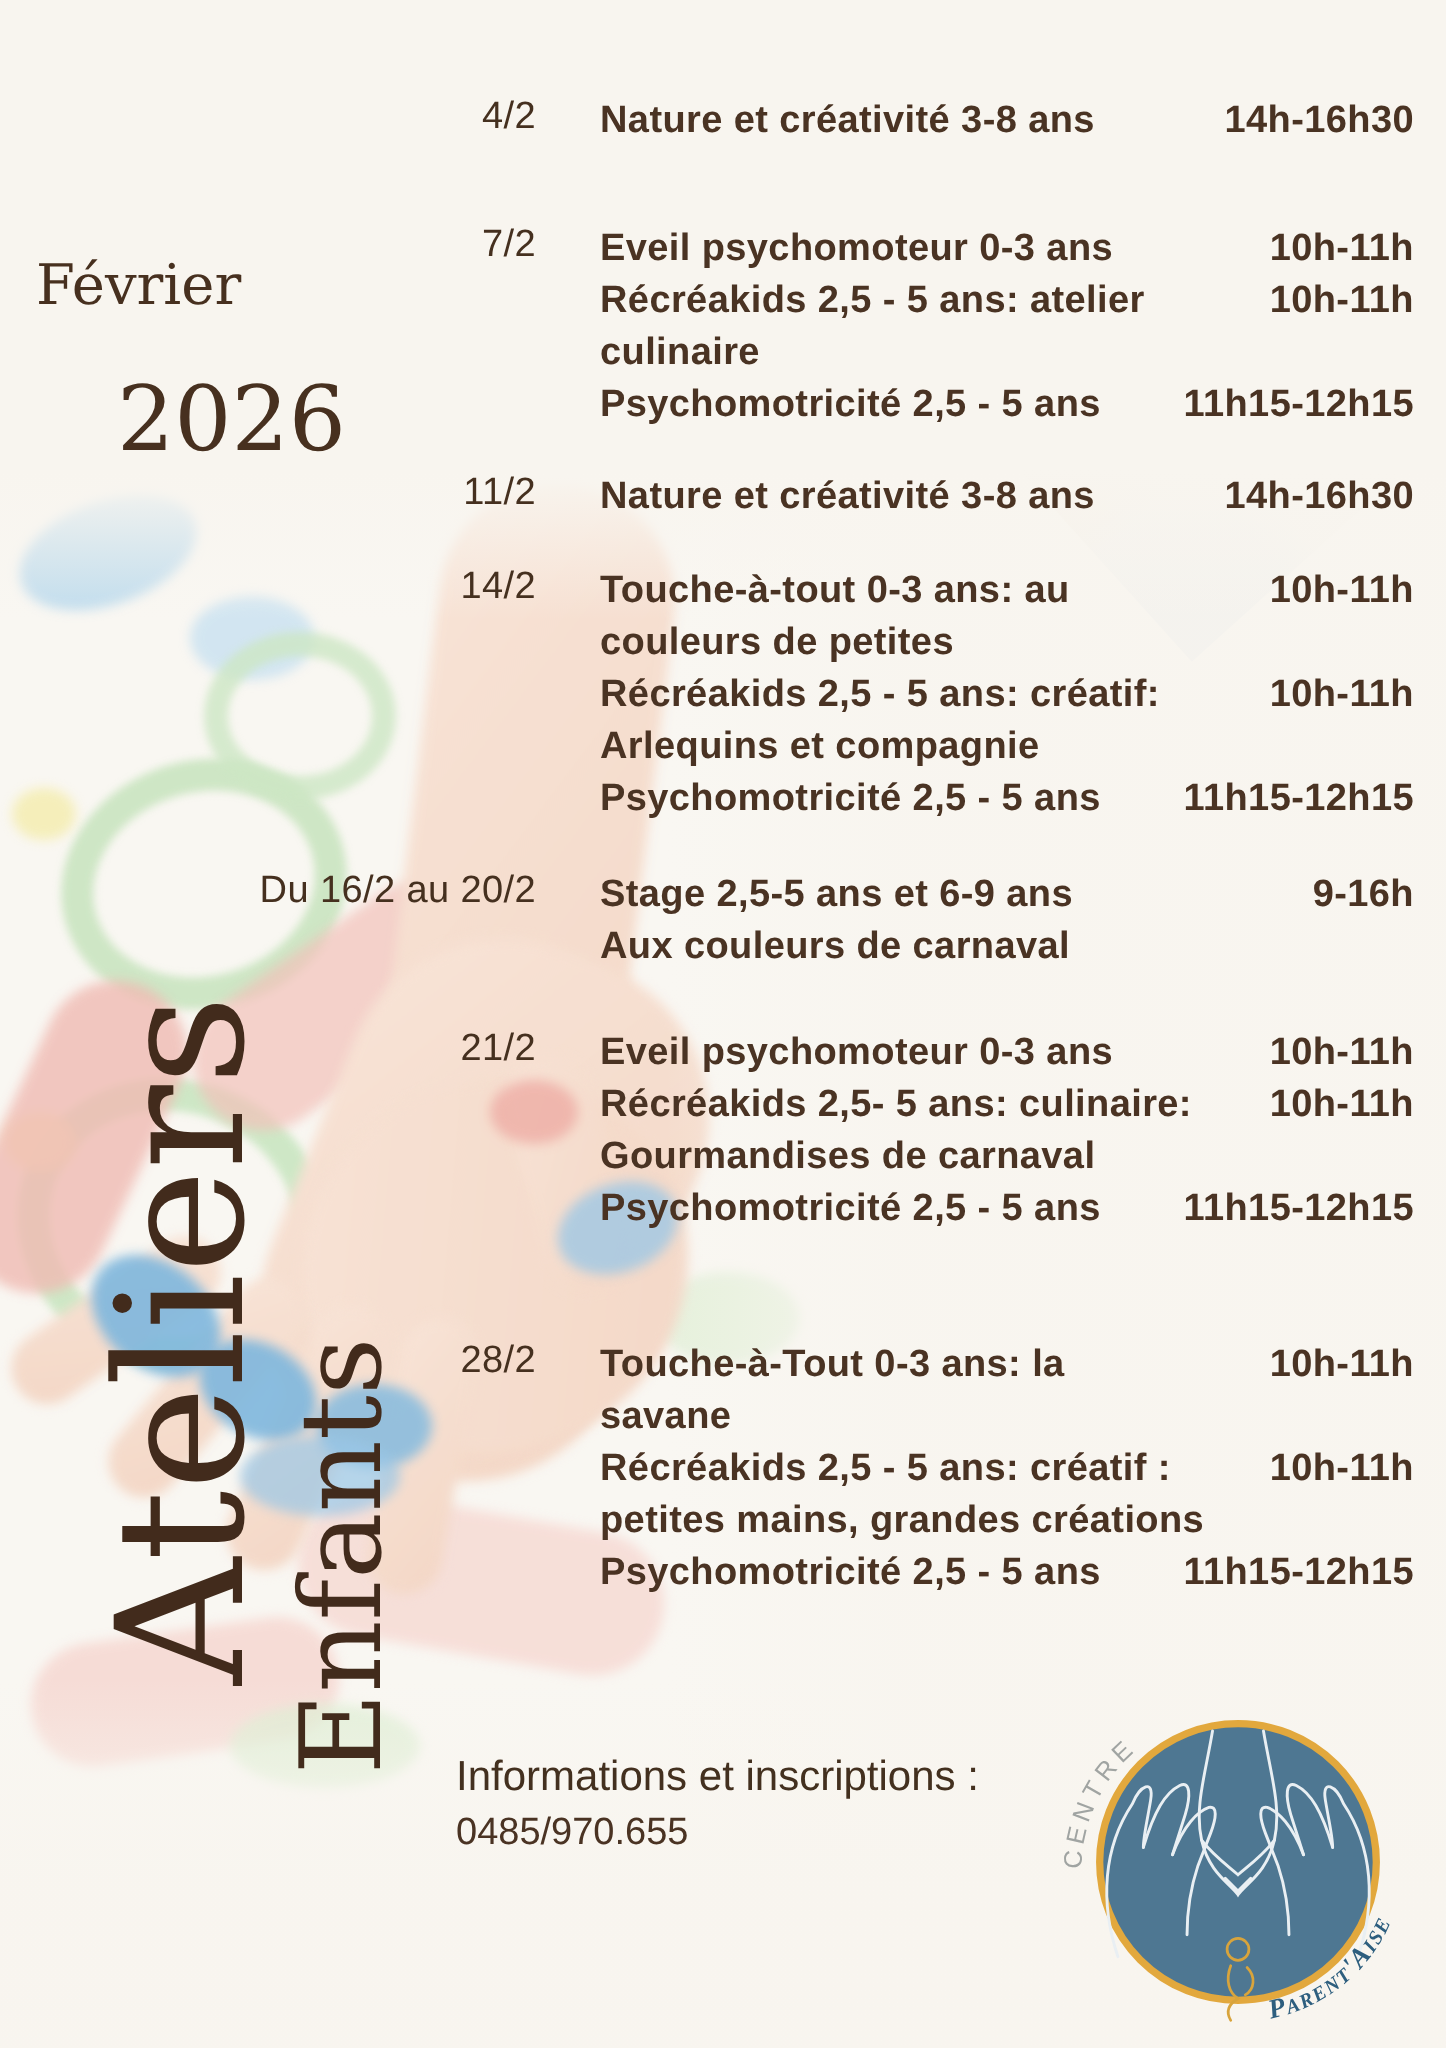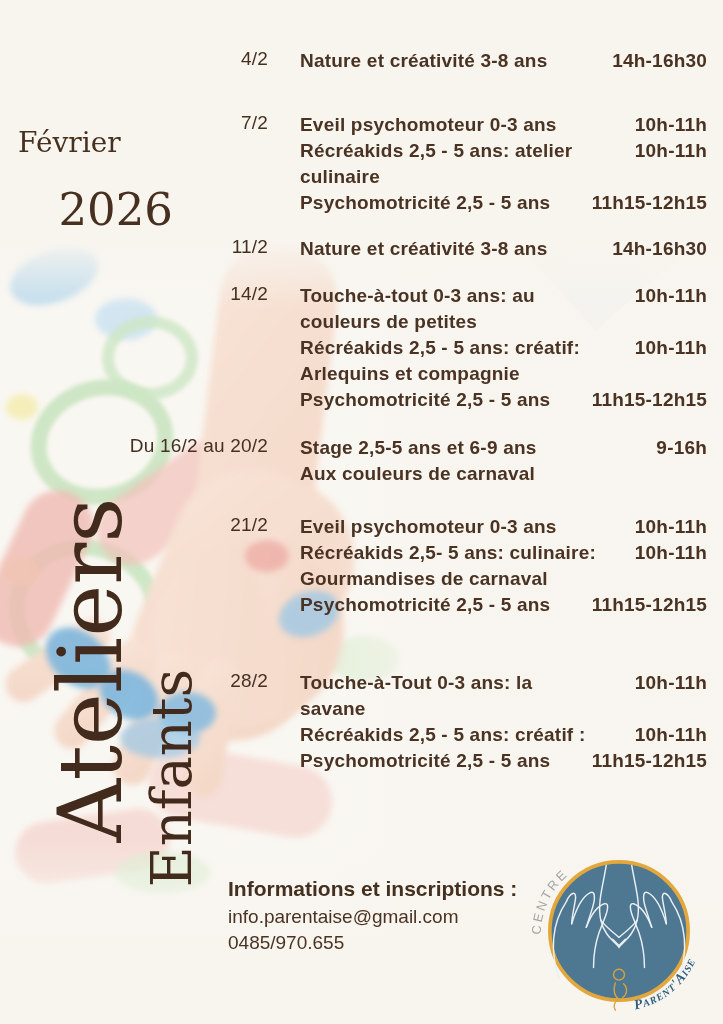--- a/index.html
+++ b/index.html
@@ -80,21 +80,21 @@
   .v-enfants{left:37px;top:746px;width:270px;height:64px;font-size:56px;line-height:64px;
              transform:rotate(-90deg);}
 
   .group{position:absolute;left:0;width:707px;font-size:19px;letter-spacing:.2px;}
   .date{position:absolute;left:10px;top:0;width:258px;text-align:right;color:#45301f;}
   .lines{position:absolute;left:300px;top:0;width:407px;}
   .line{position:relative;height:26px;line-height:26px;white-space:nowrap;font-weight:bold;}
   .time{position:absolute;right:0;top:0;}
 
   .contact{position:absolute;left:228px;top:874px;width:300px;}
-  .contact-heading{font-weight:bold;font-size:21px;line-height:30px;color:#43301f;}
+  .contact-heading{font-weight:normal;font-size:21px;line-height:30px;color:#43301f;}
   .contact-line{font-size:19px;line-height:26px;}
 
   .logo{position:absolute;left:528px;top:840px;width:182px;height:182px;}
   .logo svg{width:100%;height:100%;}
   .logo-centre-text{font-family:"Liberation Sans",sans-serif;font-size:14px;letter-spacing:3px;fill:#a0a4a2;}
   .logo-pa-text{font-family:"Liberation Serif",serif;font-style:italic;font-weight:bold;
                 font-variant:small-caps;font-size:15px;letter-spacing:1px;fill:#2d5e7e;}
 </style>
 </head>
 <body>
@@ -201,27 +201,27 @@
         <div class="line"><span class="act">Psychomotricité 2,5 - 5 ans</span><span class="time">11h15-12h15</span></div>
       </div>
     </div>
 
     <div class="group" style="top:670px">
       <div class="date">28/2</div>
       <div class="lines">
         <div class="line"><span class="act">Touche-à-Tout 0-3 ans: la</span><span class="time">10h-11h</span></div>
         <div class="line"><span class="act">savane</span><span class="time"></span></div>
         <div class="line"><span class="act">Récréakids 2,5 - 5 ans: créatif :</span><span class="time">10h-11h</span></div>
+        <div class="line"><span class="act">petites mains, grandes créations</span><span class="time"></span></div>
         <div class="line"><span class="act">Psychomotricité 2,5 - 5 ans</span><span class="time">11h15-12h15</span></div>
       </div>
     </div>
 
     <div class="contact">
       <div class="contact-heading">Informations et inscriptions :</div>
-      <div class="contact-line">info.parentaise@gmail.com</div>
       <div class="contact-line">0485/970.655</div>
     </div>
 
     <div class="logo">
       <svg viewBox="0 0 200 200" xmlns="http://www.w3.org/2000/svg">
         <defs>
           <path id="arcC" d="M 14,104 A 86,86 0 0 1 64,26" fill="none"></path>
           <path id="arcPA" d="M 118,186 A 90,90 0 0 0 190,112" fill="none"></path>
         </defs>
         <circle cx="100" cy="100" r="76" fill="#4e7792" stroke="#e2a83d" stroke-width="4"></circle>

